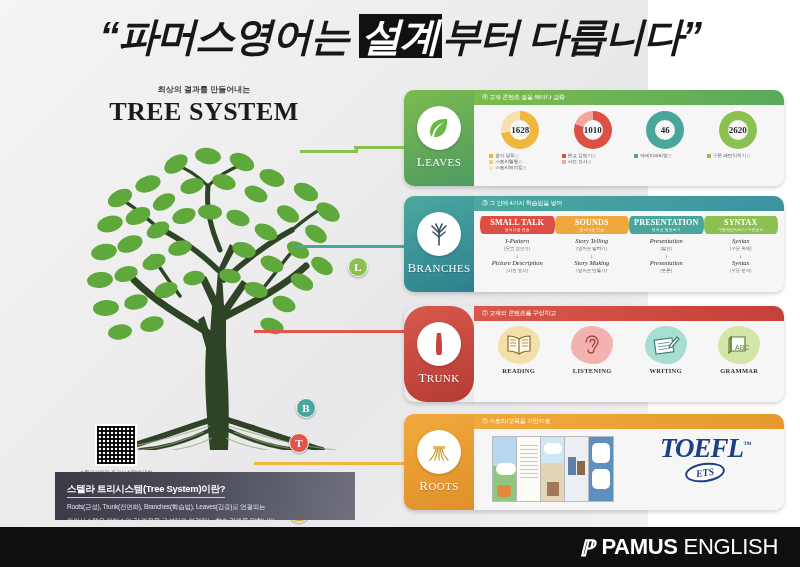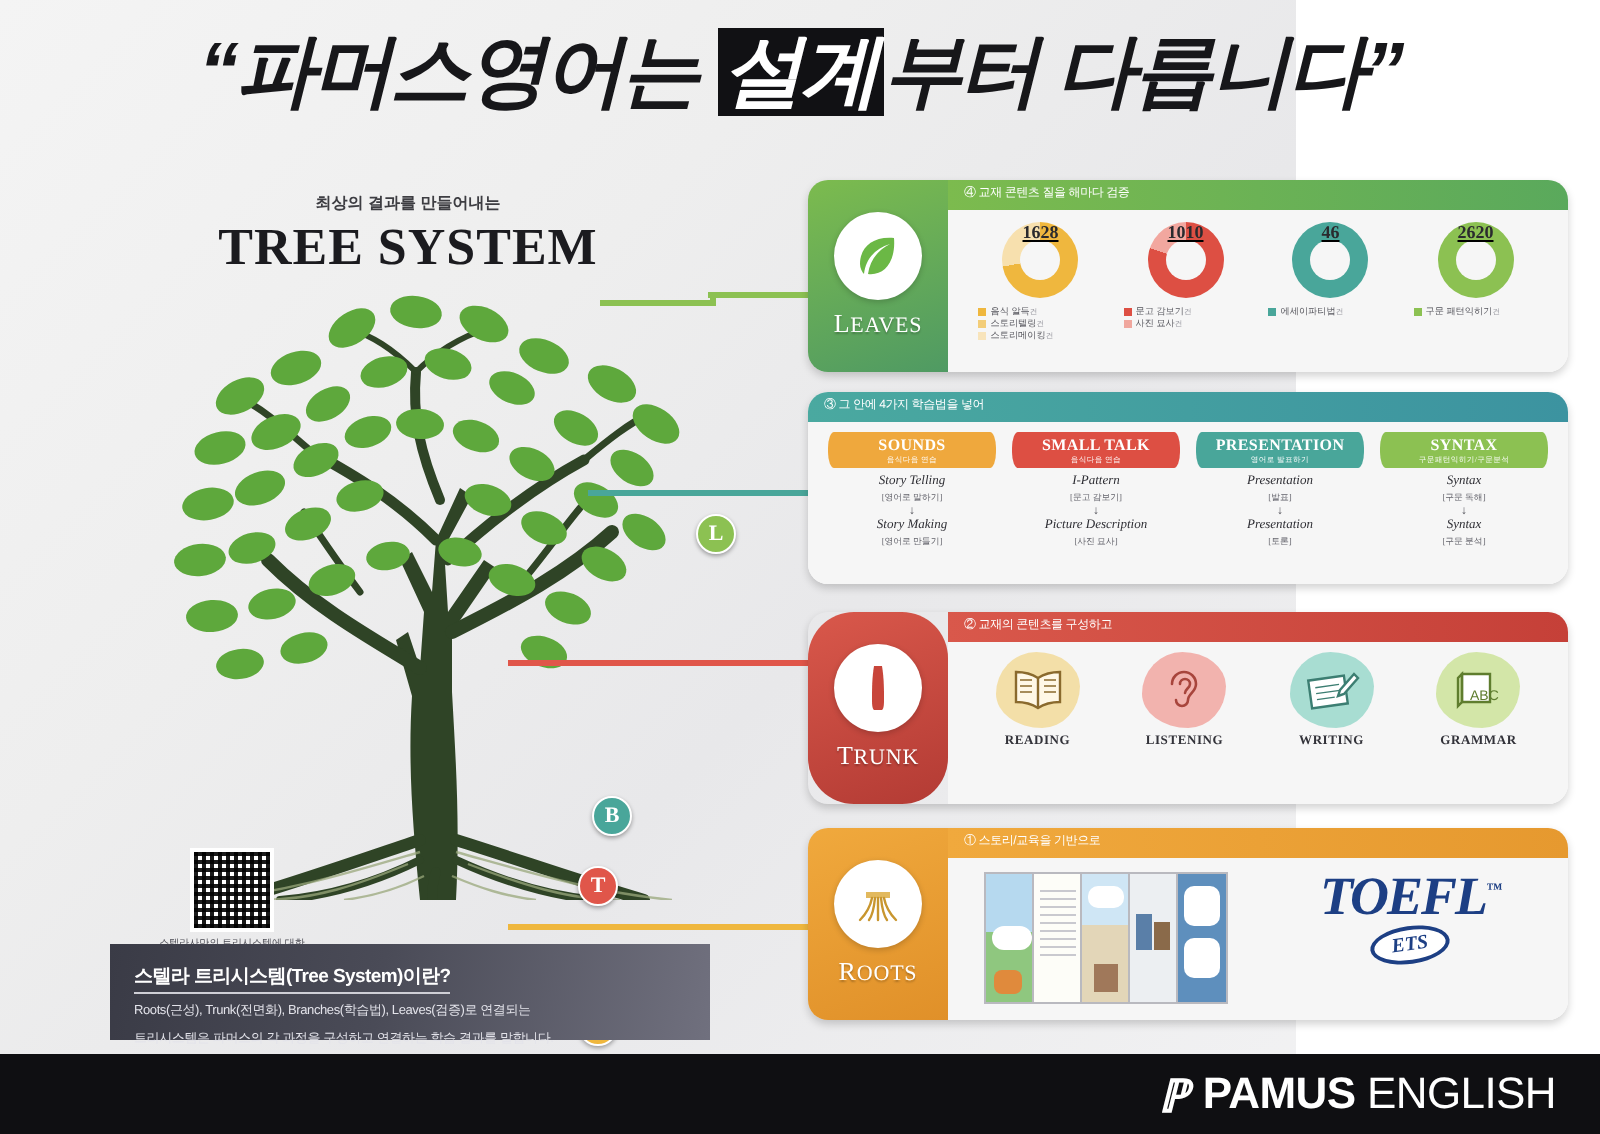--- a/index.html
+++ b/index.html
@@ -30,21 +30,21 @@
     line-height: 56px;
     white-space: nowrap;
   }
   #headline .hi {
     background: #111114;
     color: #ffffff;
     padding: 0 3px;
   }
 
   
-  #treetitle { position: absolute; left: 74px; top: 96px; width: 260px; text-align: center; }
+  #treetitle { position: absolute; left: 74px; top: 84px; width: 260px; text-align: center; }
   #treetitle .kr {
     font-size: 8px; color: #3d3d42; letter-spacing: 0px; font-weight: bold;
     display:block; margin-bottom: 2px;
   }
   #treetitle .en {
     font-family: "Liberation Serif", serif;
     font-size: 26px; font-weight: bold; color: #1b1b1f;
     letter-spacing: 0.5px; display:block;
   }
 
@@ -148,21 +148,21 @@
   #p-trunk .p-head    { background: linear-gradient(90deg,#d9584b,#c54038); }
   #p-roots .p-left    { background: linear-gradient(160deg,#f0a93d,#e09029); }
   #p-roots .p-head    { background: linear-gradient(90deg,#f0a93d,#e6992f); }
 
   
   .donut-row { display:flex; justify-content:space-around; padding: 6px 10px 0 10px; }
   .donut-cell { width: 70px; text-align: center; }
   .donut {
     width: 38px; height: 38px; border-radius: 50%;
     margin: 0 auto; position: relative;
-    display:flex; justify-content:center;text-decoration:underline;
+    display:flex; align-items:center; justify-content:center;
   }
   .donut::after {
     content: ""; position: absolute; left: 9px; top: 9px;
     width: 20px; height: 20px; border-radius: 50%;
     background: #f6f6f6;
   }
   .donut b {
     position: relative; z-index: 2;
     font-family: "Liberation Serif", serif;
     font-size: 9px; color: #2a2a2e; font-weight: bold;
@@ -429,54 +429,68 @@
               <div><i style="background:#8cc152"></i><span>구문 패턴익히기</span><span class="v">건</span></div>
             </div>
           </div>
 
         </div>
       </div>
     </div>
   </div>
 
   <div class="panel" id="p-branches">
+    <div class="p-left">
+      <div class="p-ico">
+        <svg width="30" height="30" viewBox="0 0 30 30" stroke="#35505f" fill="none" stroke-width="1.6" stroke-linecap="round">
+          <path d="M15 26V12"></path>
+            <path d="M15 14 L8 7"></path>
+            <path d="M15 14 L22 7"></path>
+          <path d="M15 18 L9 13"></path>
+            <path d="M15 18 L21 13"></path>
+          <path d="M15 12 L12 5"></path>
+            <path d="M15 12 L18 5"></path>
+        </svg>
+      </div>
+      <div class="p-lab"><span>B</span><span class="sm">RANCHES</span></div>
+    </div>
     <div class="p-right">
       <div class="p-head">③ 그 안에 4가지 학습법을 넣어</div>
       <div class="p-body">
         <div class="br-row">
 
           <div class="br-col">
+            <div class="br-tag" style="background:#dd4f43">
+              <span>SMALL TALK</span>
+              <em>음식다음 연습</em>
+            </div>
+            <div class="br-s">
+              <span>I-Pattern</span>
+              <em>[문고 감보기]</em>
+            </div>
+            <div class="br-ar">↓</div>
+            <div class="br-s" style="margin-top:0">
+              <span>Picture Description</span>
+              <em>[사진 묘사]</em>
+            </div>
+          </div>
+
+          <div class="br-col">
             <div class="br-tag" style="background:#efa83d">
               <span>SOUNDS</span>
               <em>음식다음 연습</em>
             </div>
             <div class="br-s">
               <span>Story Telling</span>
               <em>[영어로 말하기]</em>
             </div>
             <div class="br-ar">↓</div>
             <div class="br-s" style="margin-top:0">
               <span>Story Making</span>
               <em>[영어로 만들기]</em>
-            </div>
-          </div>
-
-          <div class="br-col">
-            <div class="br-tag" style="background:#dd4f43">
-              <span>SMALL TALK</span>
-              <em>음식다음 연습</em>
-            </div>
-            <div class="br-s">
-              <span>I-Pattern</span>
-              <em>[문고 감보기]</em>
-            </div>
-            <div class="br-ar">↓</div>
-            <div class="br-s" style="margin-top:0">
-              <span>Picture Description</span>
-              <em>[사진 묘사]</em>
             </div>
           </div>
 
           <div class="br-col">
             <div class="br-tag" style="background:#49a69a">
               <span>PRESENTATION</span>
               <em>영어로 발표하기</em>
             </div>
             <div class="br-s">
               <span>Presentation</span>

